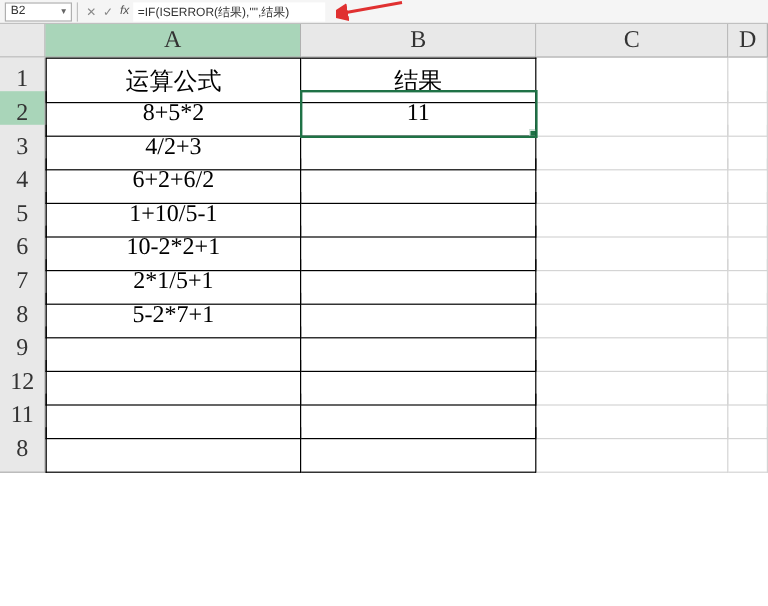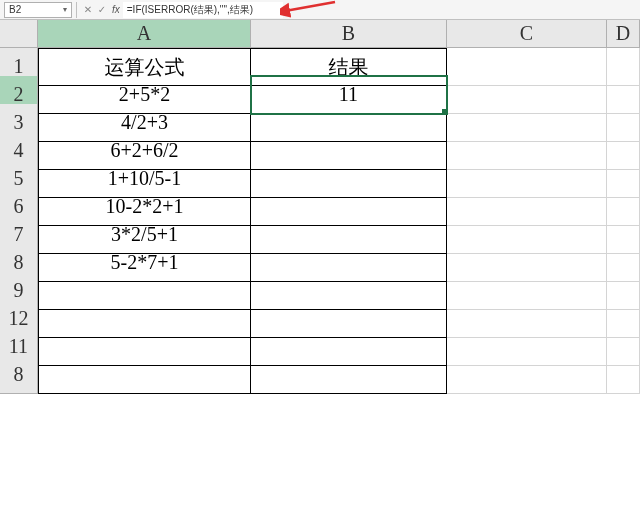--- a/index.html
+++ b/index.html
@@ -17,21 +17,21 @@
     display: flex;
     align-items: center;
     height: 20px;
     border-bottom: 1px solid #c0c0c0;
     background: #f5f5f5;
     font-size: 10px;
     padding-left: 4px;
     position: relative;
   }
   .name-box {
-    width: 68px;
+    width: 56px;
     height: 16px;
     background: #fff;
     border: 1px solid #b0b0b0;
     font-size: 10px;
     padding: 0 4px;
     display: flex;
     align-items: center;
     justify-content: space-between;
     color: #333;
   }
@@ -197,21 +197,21 @@
   <div class="row data-row">
     <div class="row-hdr">1</div>
     <div class="cell bordered bordered-top bordered-left">运算公式</div>
     <div class="cell bordered bordered-top">结果</div>
     <div class="cell"></div>
     <div class="cell"></div>
   </div>
 
   <div class="row data-row">
     <div class="row-hdr active">2</div>
-    <div class="cell bordered bordered-left">2+5*2</div>
+    <div class="cell bordered bordered-left">8+5*2</div>
     <div class="cell bordered sel">11</div>
     <div class="cell"></div>
     <div class="cell"></div>
   </div>
 
   <div class="row data-row">
     <div class="row-hdr">3</div>
     <div class="cell bordered bordered-left">4/2+3</div>
     <div class="cell bordered"></div>
     <div class="cell"></div>
@@ -237,21 +237,21 @@
   <div class="row data-row">
     <div class="row-hdr">6</div>
     <div class="cell bordered bordered-left">10-2*2+1</div>
     <div class="cell bordered"></div>
     <div class="cell"></div>
     <div class="cell"></div>
   </div>
 
   <div class="row data-row">
     <div class="row-hdr">7</div>
-    <div class="cell bordered bordered-left">3*2/5+1</div>
+    <div class="cell bordered bordered-left">2*1/5+1</div>
     <div class="cell bordered"></div>
     <div class="cell"></div>
     <div class="cell"></div>
   </div>
 
   <div class="row data-row">
     <div class="row-hdr">8</div>
     <div class="cell bordered bordered-left">5-2*7+1</div>
     <div class="cell bordered"></div>
     <div class="cell"></div>

